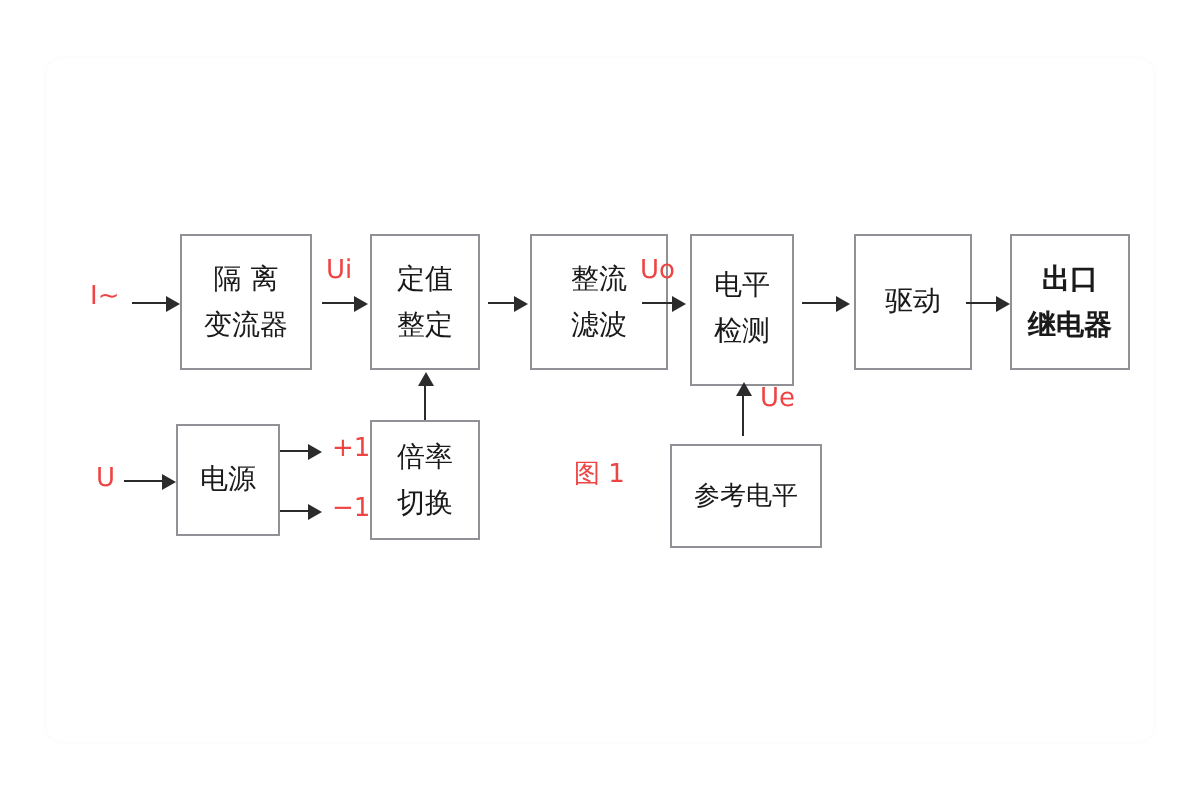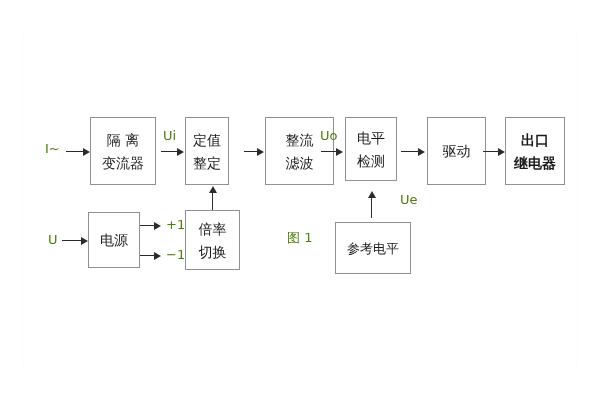--- a/index.html
+++ b/index.html
@@ -22,21 +22,21 @@
     position:absolute;box-sizing:border-box;
     border:1px solid #8f9196;background:#ffffff;
     display:flex;flex-direction:column;align-items:center;justify-content:center;
     color:#1a1a1a;line-height:1.0;
   }
   .box .ln{display:block;text-align:center;white-space:nowrap;}
   .box.two .ln:first-child{margin-bottom:9px;}
 
   
   .lbl{
-    position:absolute;white-space:nowrap;color:#4d7c0f;
+    position:absolute;white-space:nowrap;color:#ef4444;
     line-height:1;
   }
 
   
   .hline{position:absolute;height:1px;background:#2b2b2b;}
   .harrow{
     position:absolute;width:0;height:0;
     border-top:4px solid transparent;border-bottom:4px solid transparent;
     border-left:7px solid #2b2b2b;
   }
@@ -61,38 +61,38 @@
 
   <div class="box two" style="left:90px;top:117px;width:66px;height:68px;font-size:14px;">
     <span class="ln">隔 离</span>
     <span class="ln">变流器</span>
   </div>
 
   <div class="lbl" style="left:163px;top:129px;font-size:13px;">Ui</div>
   <div class="hline" style="left:161px;top:151px;width:17px;"></div>
   <div class="harrow" style="left:177px;top:148px;"></div>
 
-  <div class="box two" style="left:185px;top:117px;width:44px;height:68px;font-size:14px;">
+  <div class="box two" style="left:185px;top:117px;width:55px;height:68px;font-size:14px;">
     <span class="ln">定值</span>
     <span class="ln">整定</span>
   </div>
 
   <div class="hline" style="left:244px;top:151px;width:14px;"></div>
   <div class="harrow" style="left:257px;top:148px;"></div>
 
   <div class="box two" style="left:265px;top:117px;width:69px;height:68px;font-size:14px;">
     <span class="ln">整流</span>
     <span class="ln">滤波</span>
   </div>
 
   <div class="lbl" style="left:320px;top:129px;font-size:13px;">Uo</div>
   <div class="hline" style="left:321px;top:151px;width:16px;"></div>
   <div class="harrow" style="left:336px;top:148px;"></div>
 
-  <div class="box two" style="left:345px;top:117px;width:52px;height:64px;font-size:14px;">
+  <div class="box two" style="left:345px;top:117px;width:52px;height:76px;font-size:14px;font-family:Liberation Mono, monospace;">
     <span class="ln">电平</span>
     <span class="ln">检测</span>
   </div>
 
   <div class="hline" style="left:401px;top:151px;width:17px;"></div>
   <div class="harrow" style="left:418px;top:148px;"></div>
 
   <div class="box" style="left:427px;top:117px;width:59px;height:68px;font-size:14px;">
     <span class="ln">驱动</span>
   </div>
@@ -124,21 +124,21 @@
   <div class="box two" style="left:185px;top:210px;width:55px;height:60px;font-size:14px;">
     <span class="ln">倍率</span>
     <span class="ln">切换</span>
   </div>
 
   <div class="vline" style="left:212px;top:190px;height:20px;"></div>
   <div class="varrow" style="left:209px;top:186px;"></div>
 
   <div class="vline" style="left:371px;top:196px;height:22px;"></div>
   <div class="varrow" style="left:368px;top:191px;"></div>
-  <div class="lbl" style="left:400px;top:193px;font-size:13px;">Ue</div>
+  <div class="lbl" style="left:380px;top:193px;font-size:13px;">Ue</div>
 
   <div class="box" style="left:335px;top:222px;width:76px;height:52px;font-size:13px;">
     <span class="ln">参考电平</span>
   </div>
 
   <div class="lbl" style="left:287px;top:231px;font-size:13px;">图 1</div>
 
 </div>
 
 </body></html>

